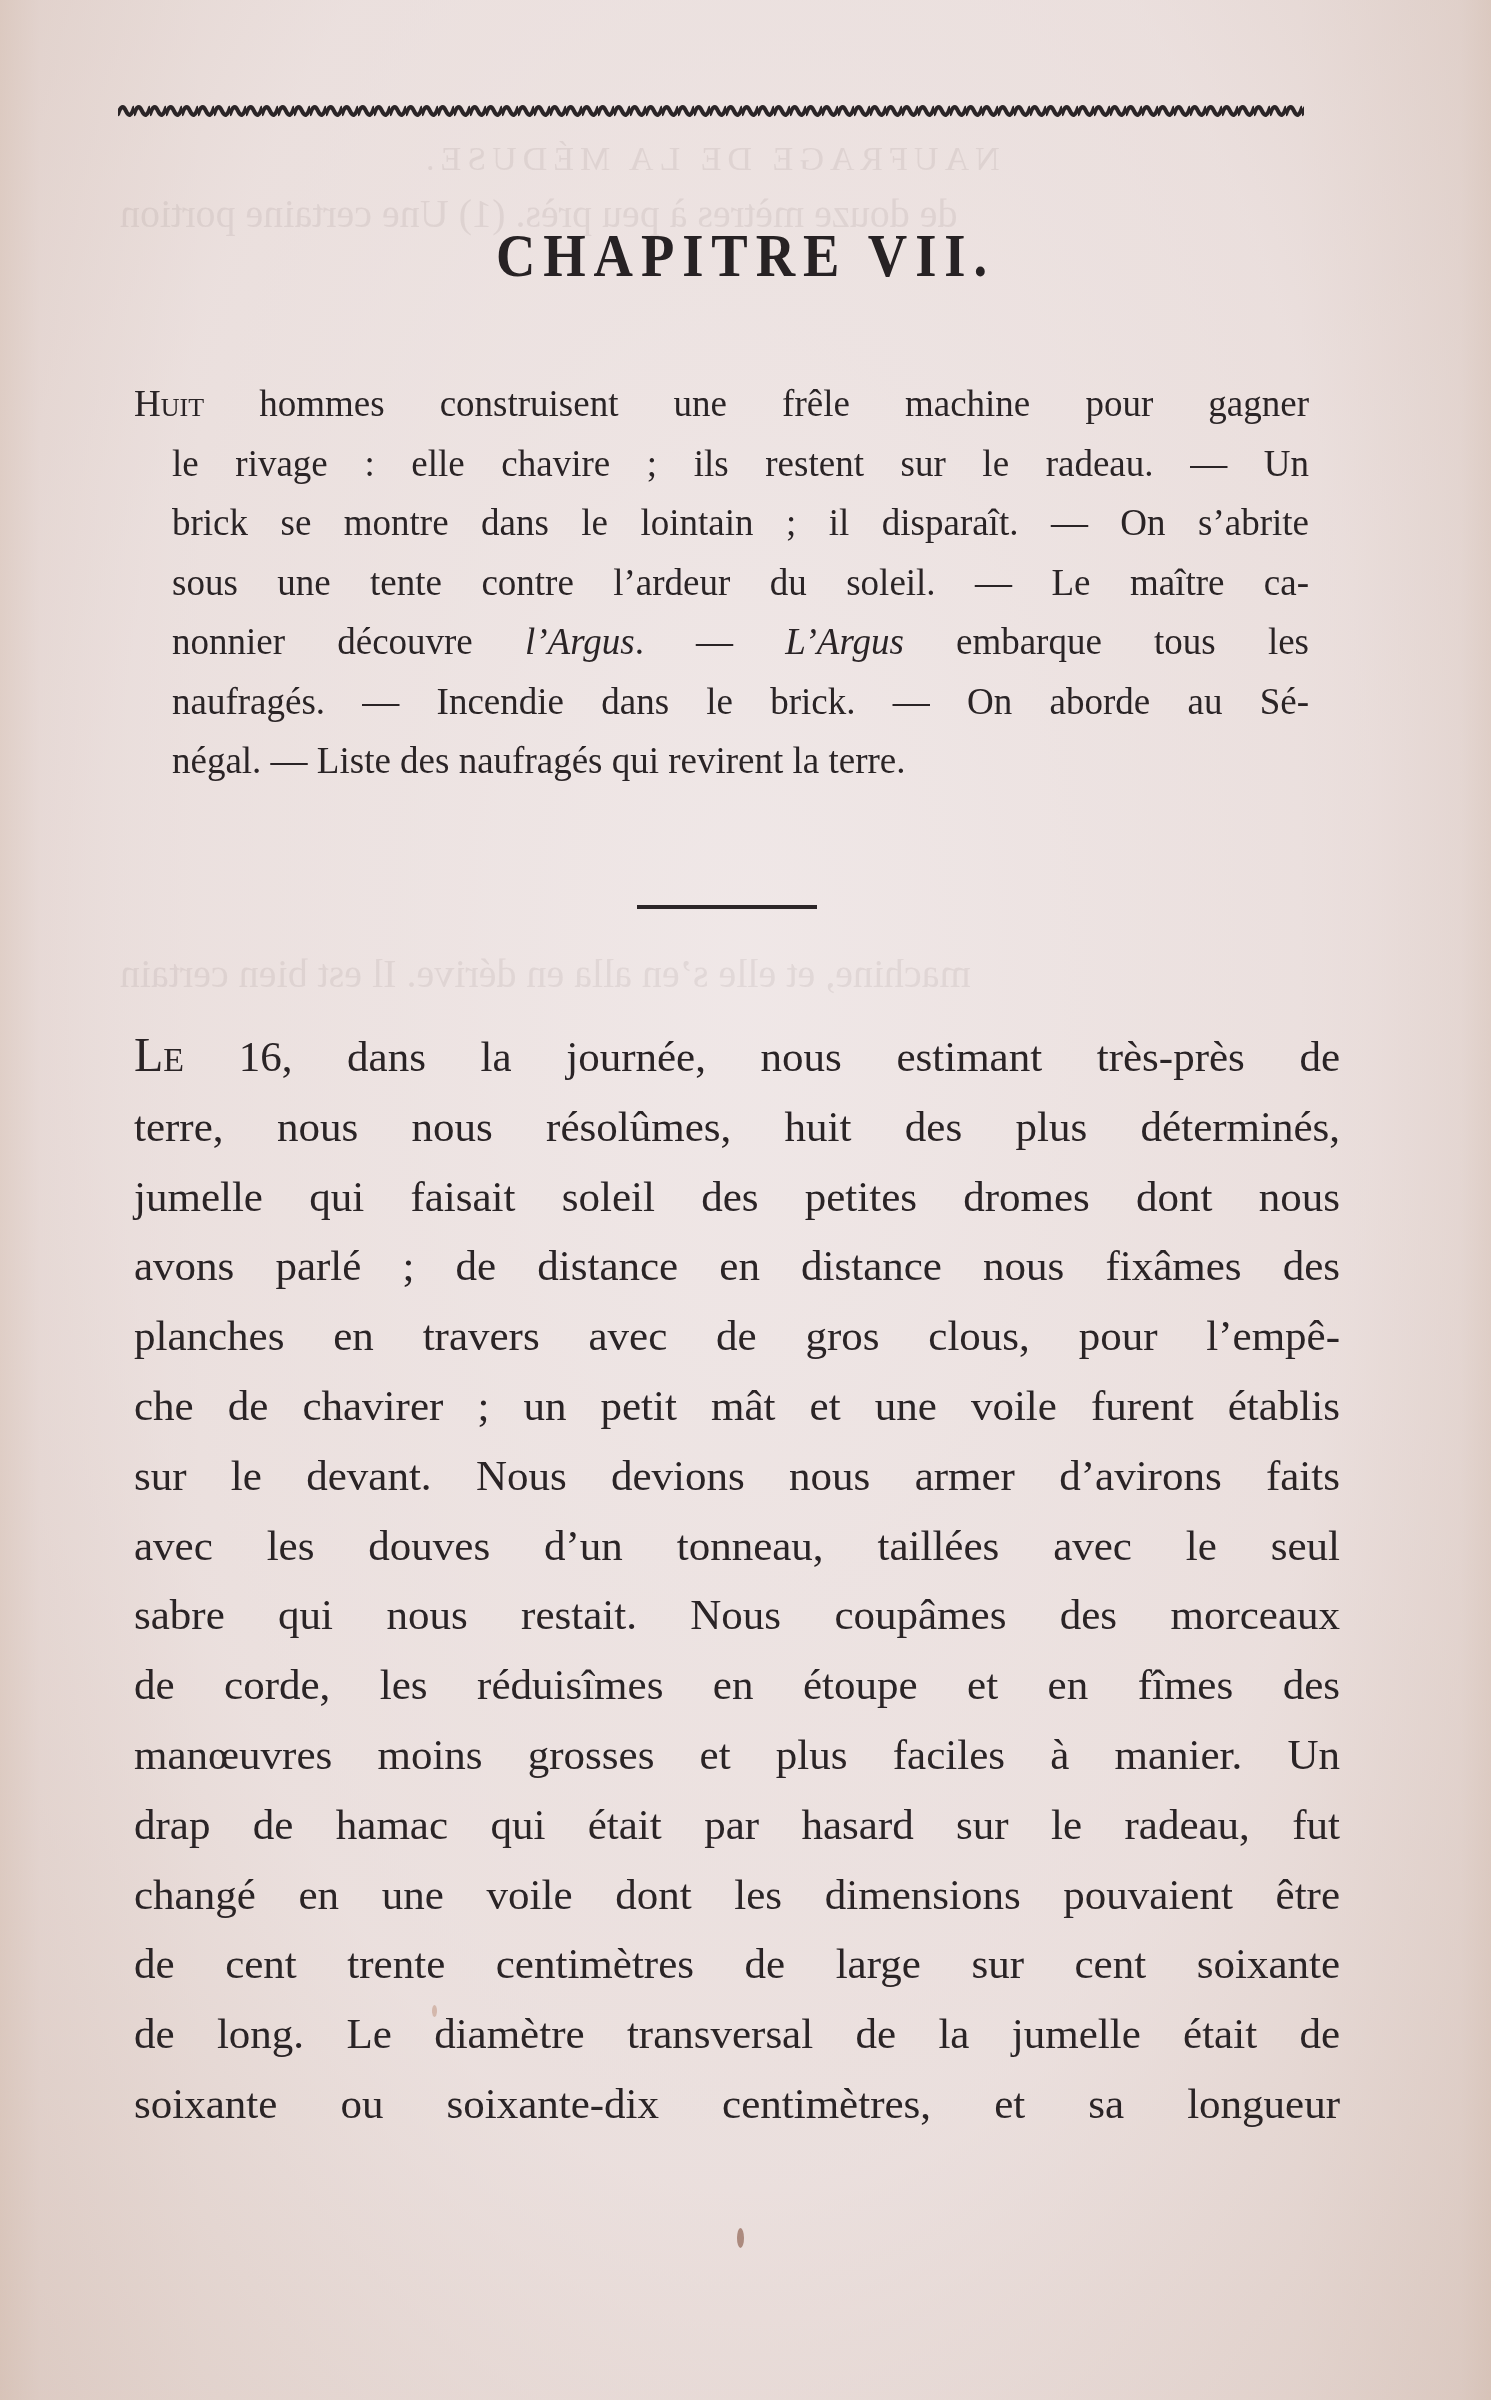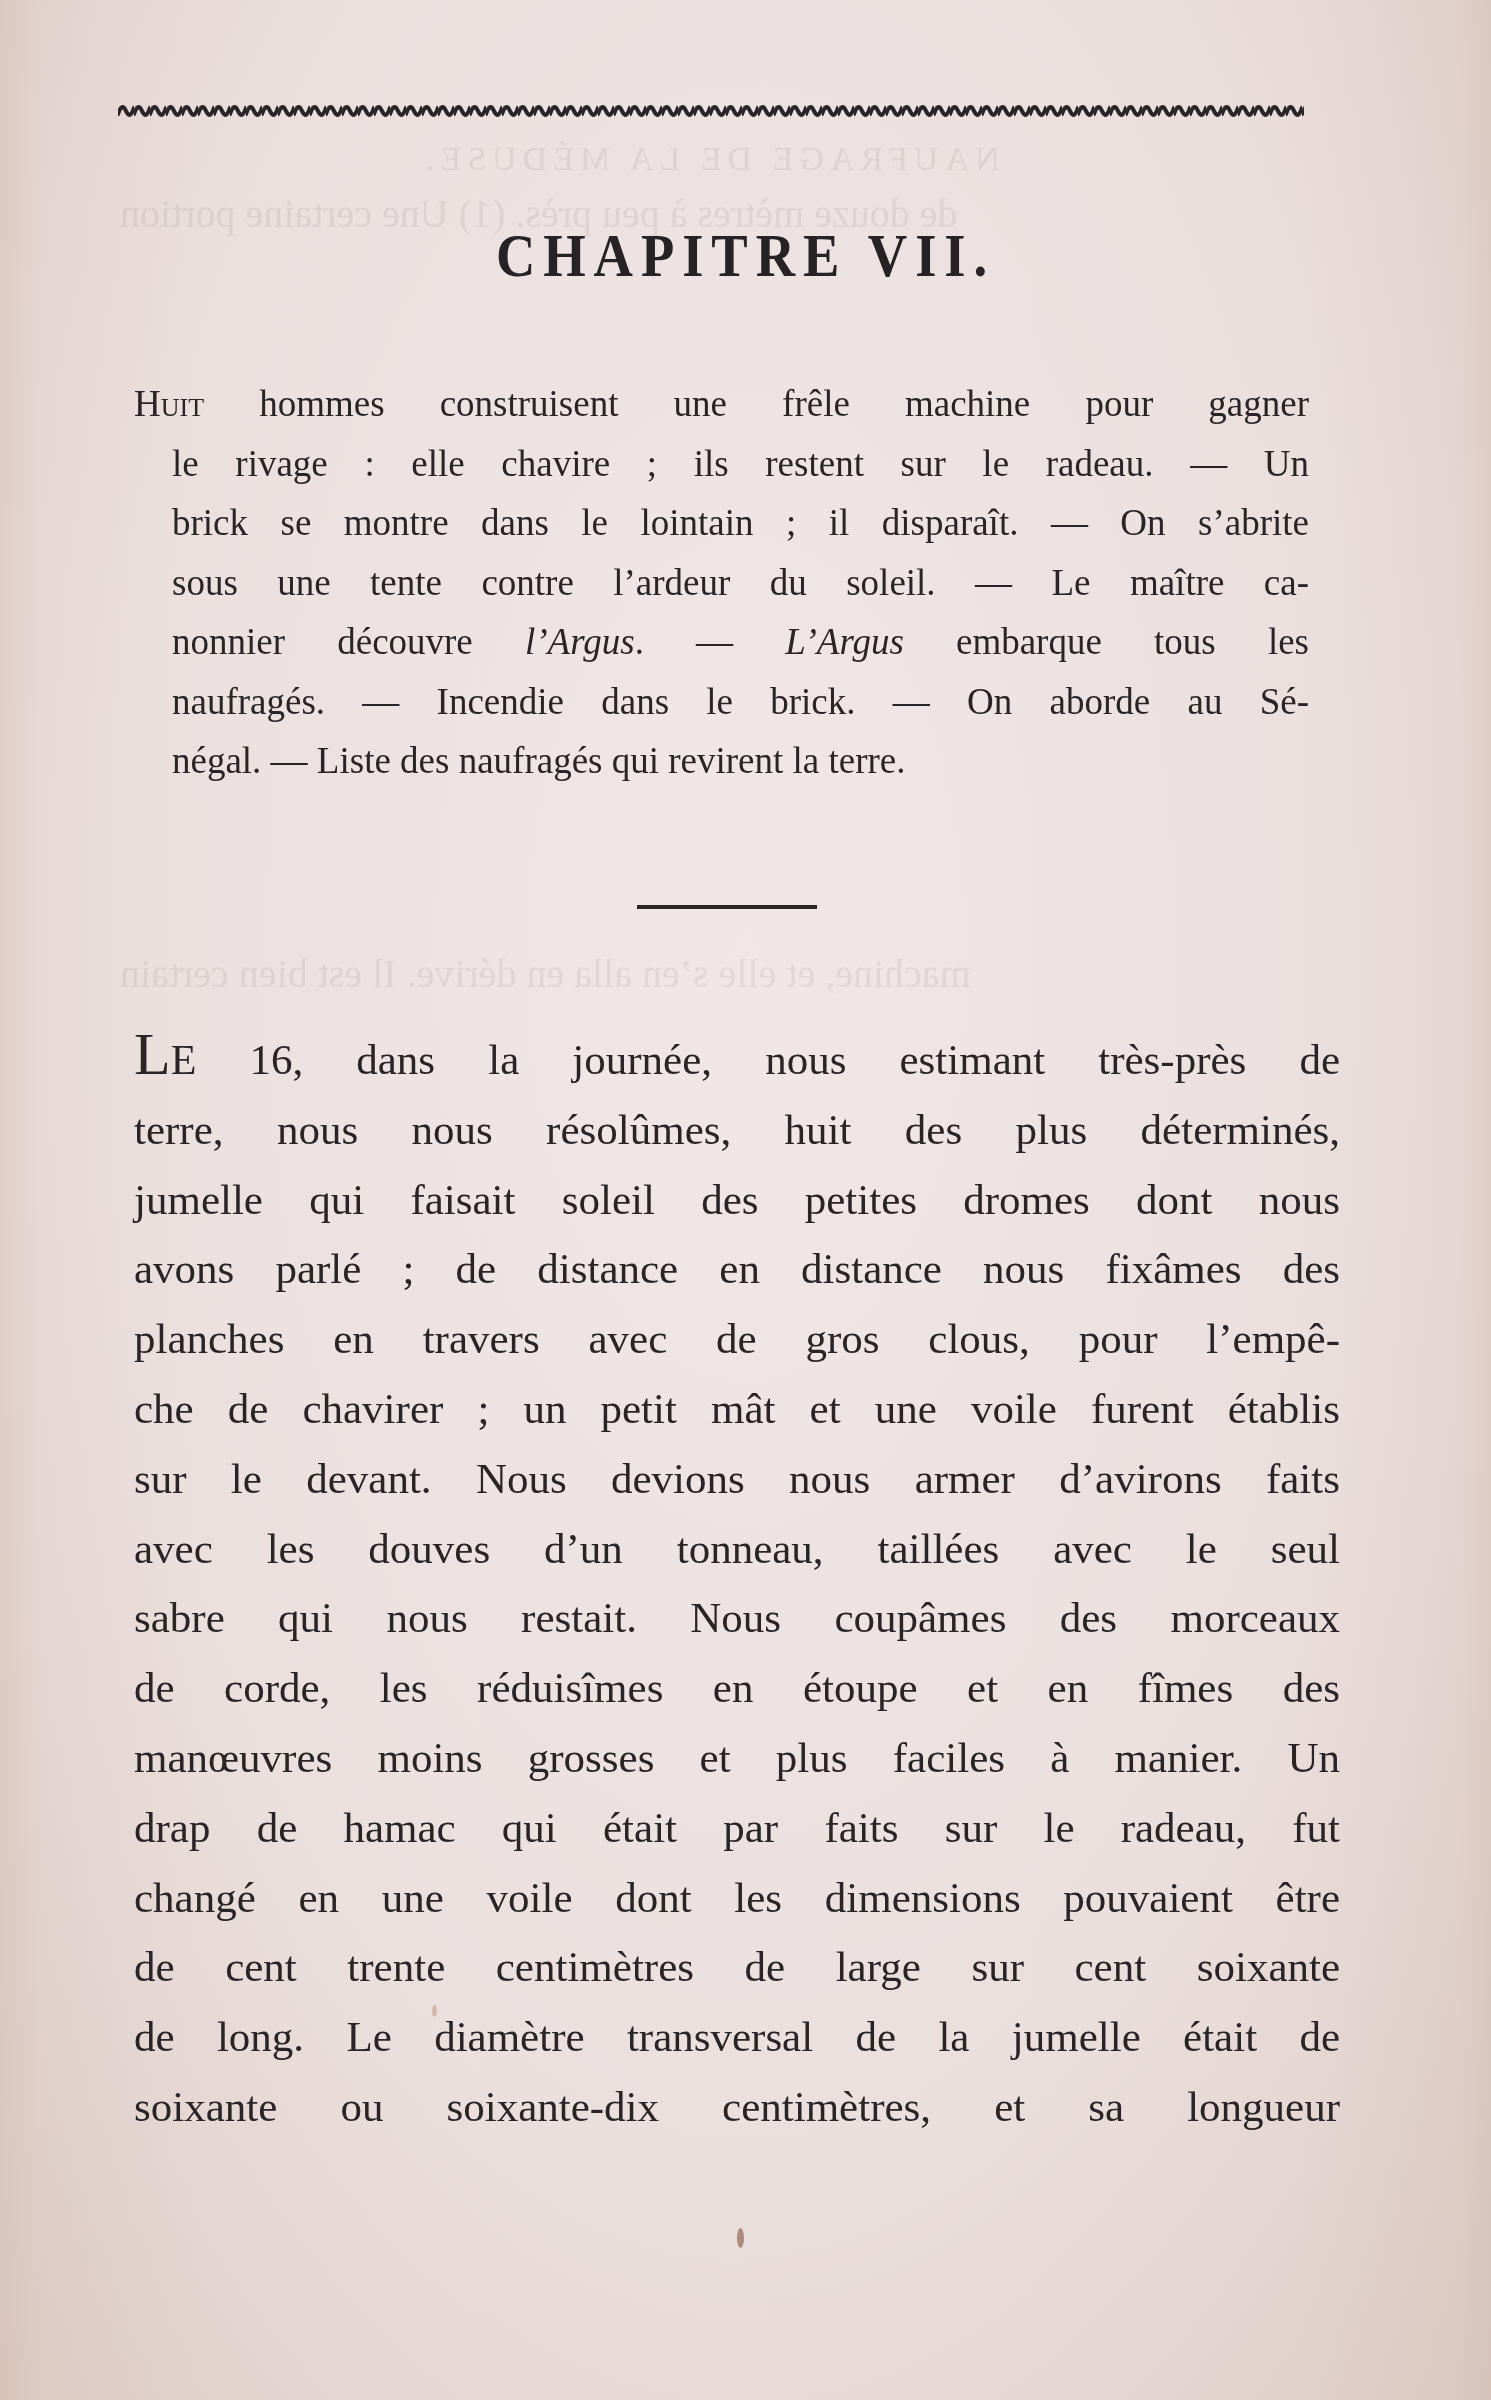--- a/index.html
+++ b/index.html
@@ -82,21 +82,21 @@
       font-size: 43px;
       line-height: 69.8px;
       color: #2a2426;
     }
     .body-text .line {
       display: block;
       text-align: justify;
       text-align-last: justify;
       white-space: nowrap;
     }
-    .dropcap-word { font-size: 60px; }
+    .dropcap-word { font-size: 48px; }
     .stain {
       position: absolute;
       border-radius: 50%;
       background: rgba(120,70,50,0.55);
     }
     .bleed {
       position: absolute;
       font-family: "Liberation Serif", serif;
       color: rgba(120,105,105,0.12);
       transform: scaleX(-1);
@@ -148,21 +148,21 @@
     <span class="line">terre, nous nous résolûmes, huit des plus déterminés,</span>
     <span class="line">jumelle qui faisait soleil des petites dromes dont nous</span>
     <span class="line">avons parlé ; de distance en distance nous fixâmes des</span>
     <span class="line">planches en travers avec de gros clous, pour l’empê-</span>
     <span class="line">che de chavirer ; un petit mât et une voile furent établis</span>
     <span class="line">sur le devant. Nous devions nous armer d’avirons faits</span>
     <span class="line">avec les douves d’un tonneau, taillées avec le seul</span>
     <span class="line">sabre qui nous restait. Nous coupâmes des morceaux</span>
     <span class="line">de corde, les réduisîmes en étoupe et en fîmes des</span>
     <span class="line">manœuvres moins grosses et plus faciles à manier. Un</span>
-    <span class="line">drap de hamac qui était par faits sur le radeau, fut</span>
+    <span class="line">drap de hamac qui était par hasard sur le radeau, fut</span>
     <span class="line">changé en une voile dont les dimensions pouvaient être</span>
     <span class="line">de cent trente centimètres de large sur cent soixante</span>
     <span class="line">de long. Le diamètre transversal de la jumelle était de</span>
     <span class="line">soixante ou soixante-dix centimètres, et sa longueur</span>
   </div>
 
   <div class="stain" style="left:737px; top:2228px; width:7px; height:20px;"></div>
   <div class="stain" style="left:432px; top:2005px; width:5px; height:12px; background:rgba(170,110,80,0.35);"></div>
 </div>
 

